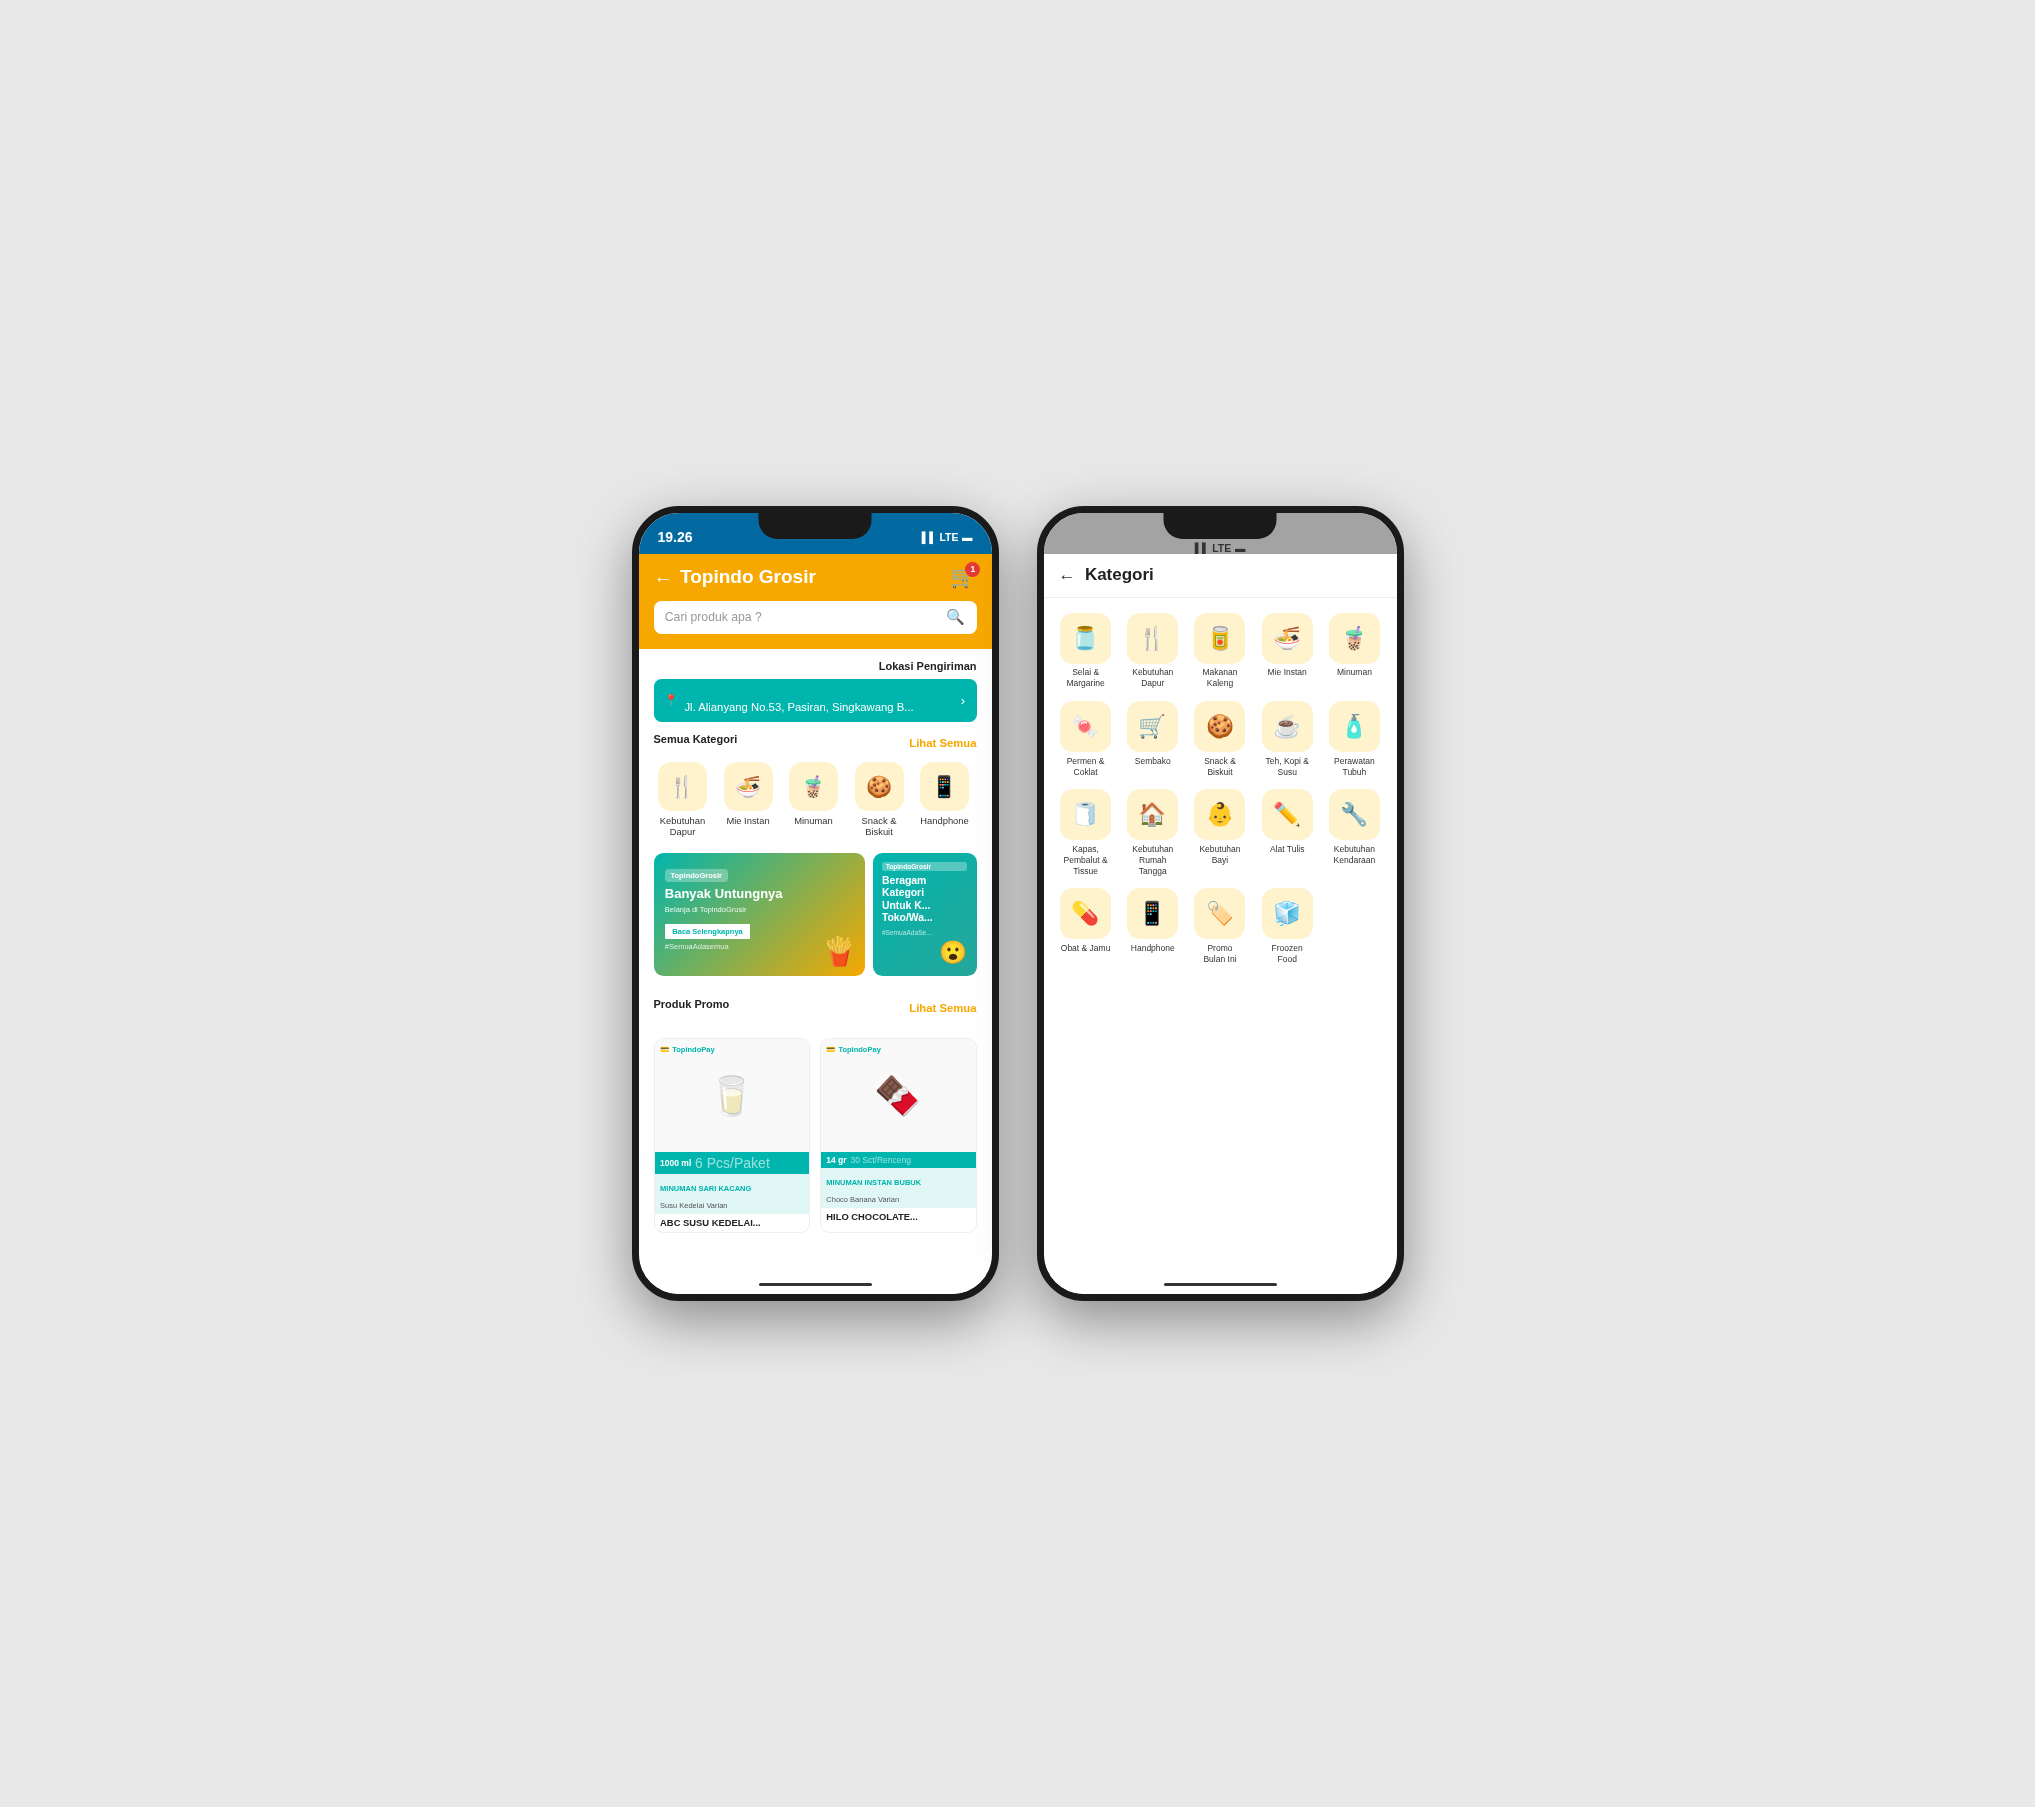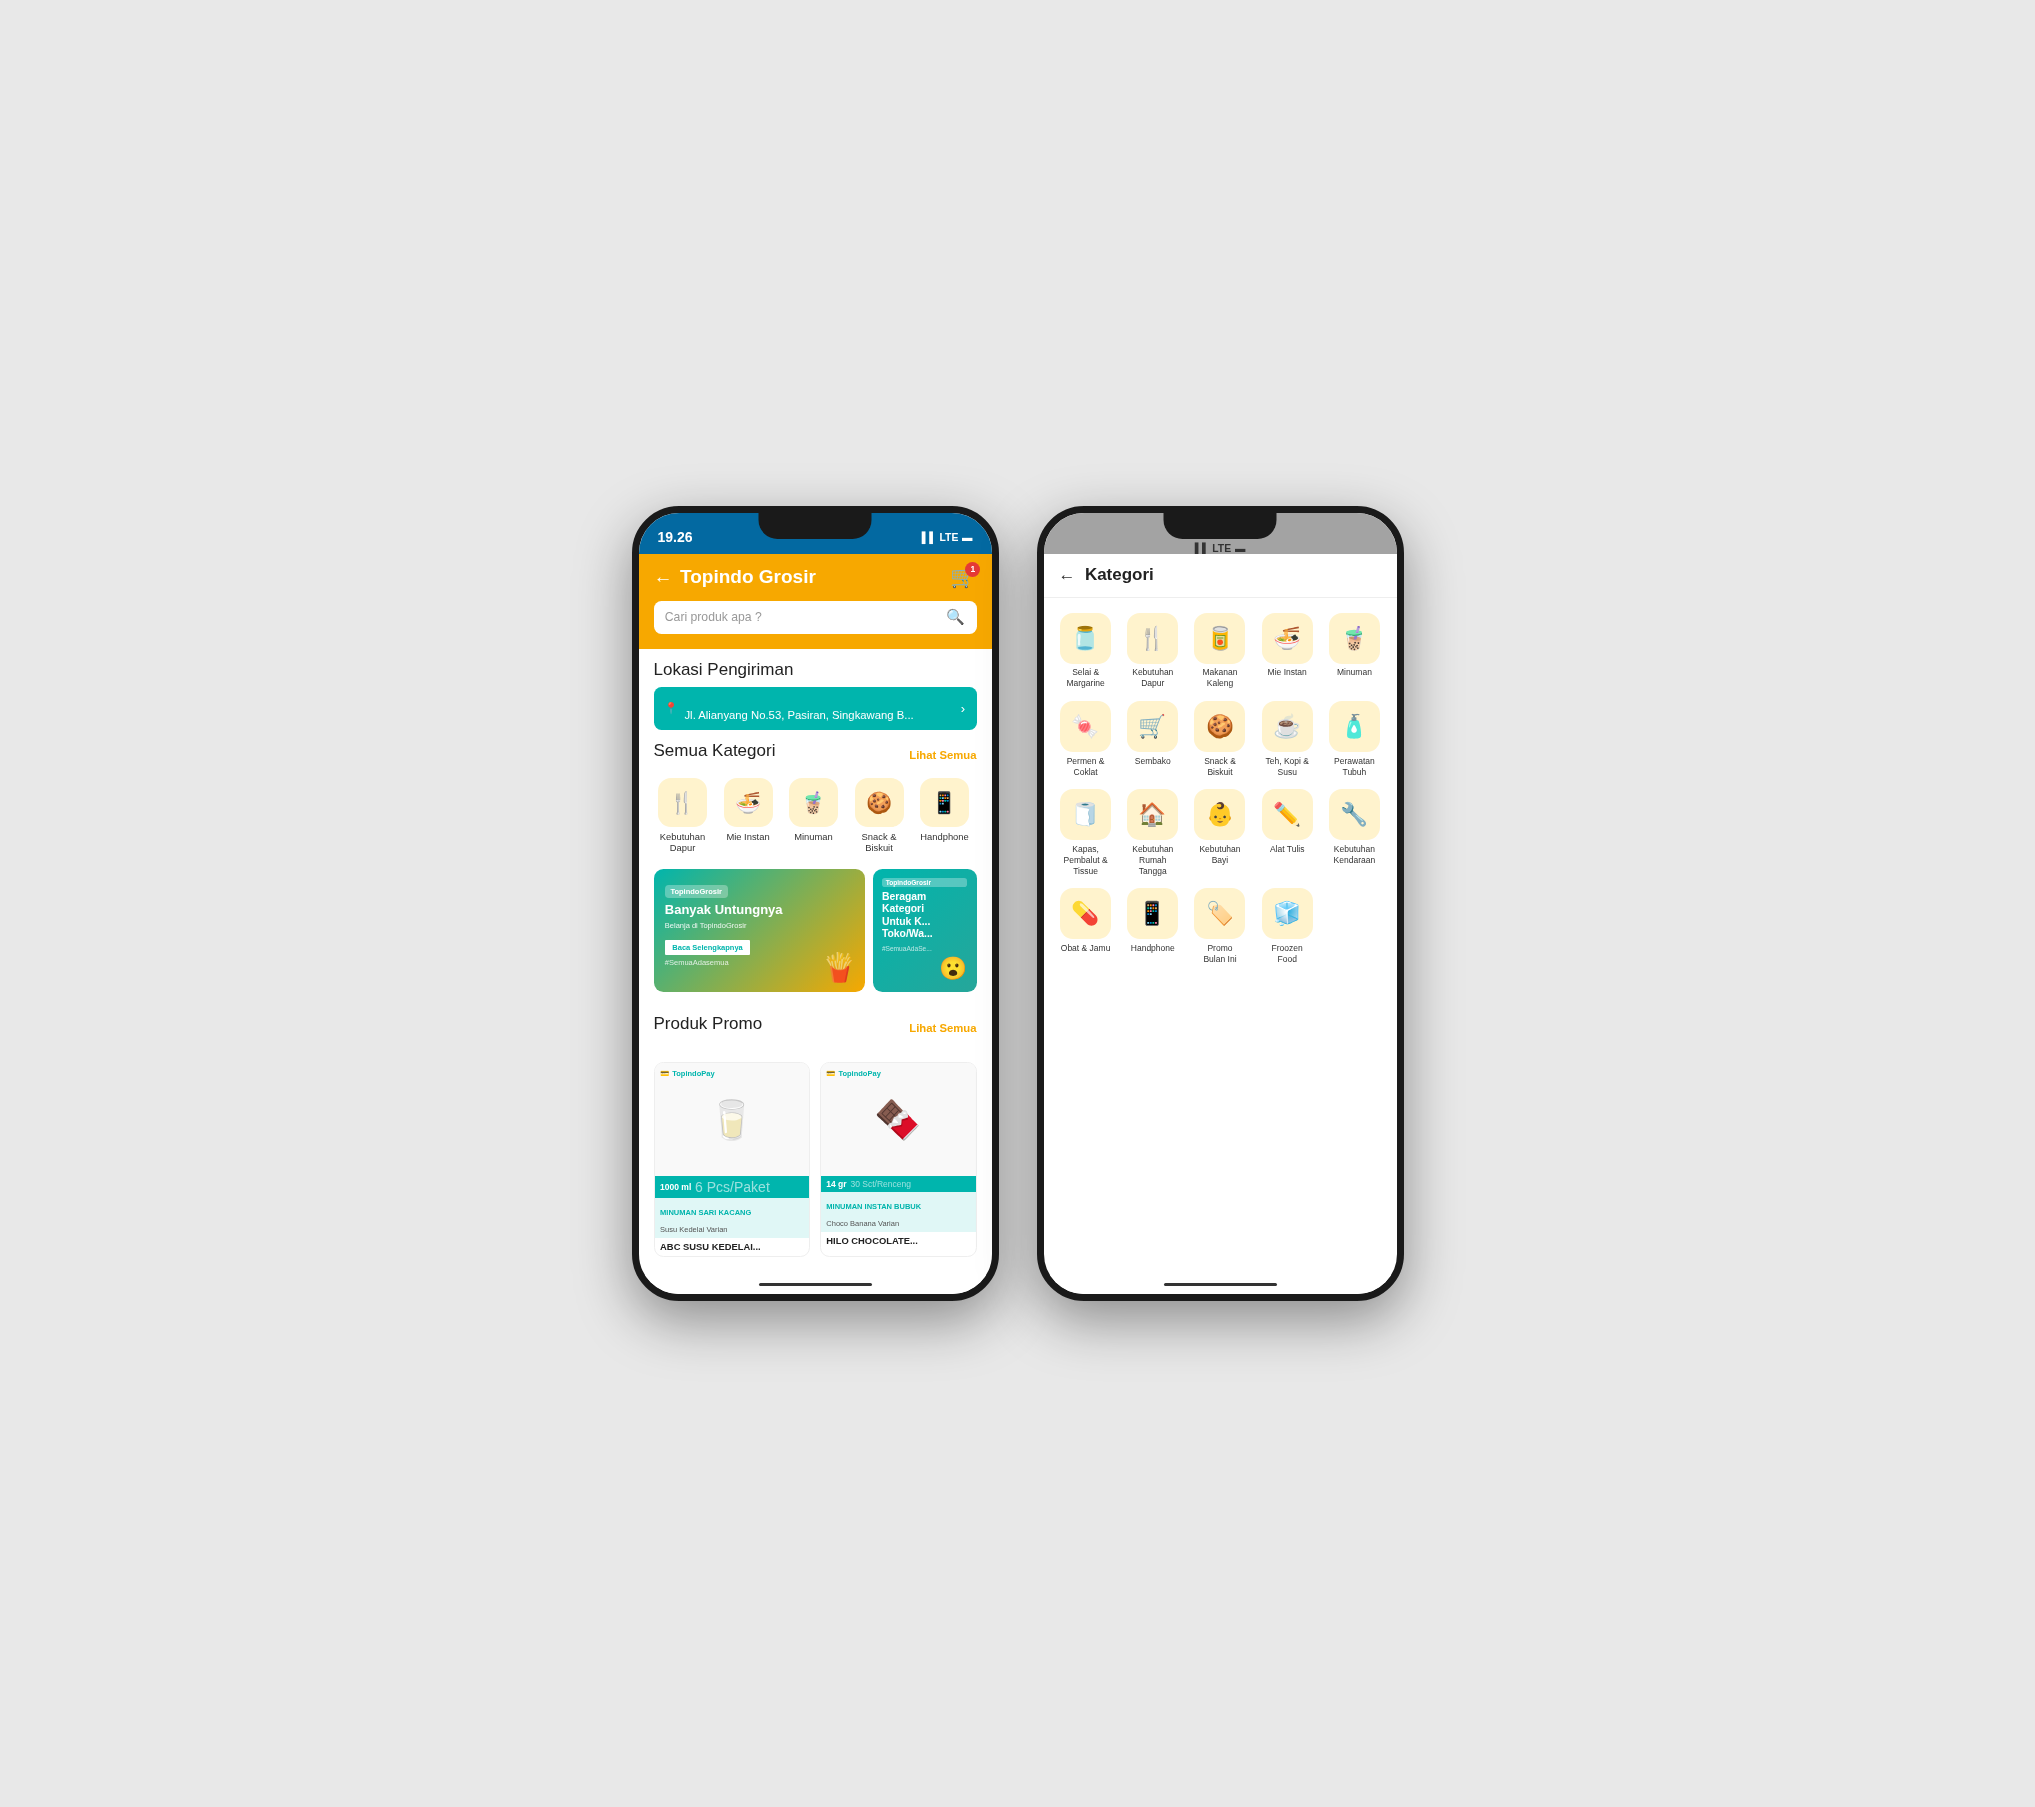--- a/index.html
+++ b/index.html
@@ -153,24 +153,25 @@
     .search-input-text {
       flex: 1;
       font-size: 12.2px;
       color: #999;
     }
 
     .section-padding {
       padding: 11.3px 15px;
     }
     .section-title {
-      font-size: 17px;
-      font-weight: 400;
+      font-size: 11px;
+      font-weight: 700;
       color: #222;
       margin-bottom: 7.5px;
+      text-align: right;
     }
 
     .location-bar {
       background: #00b5ad;
       border-radius: 7.5px;
       padding: 9.4px 11.3px;
       display: flex;
       align-items: center;
       color: #fff;
       font-size: 11.3px;

